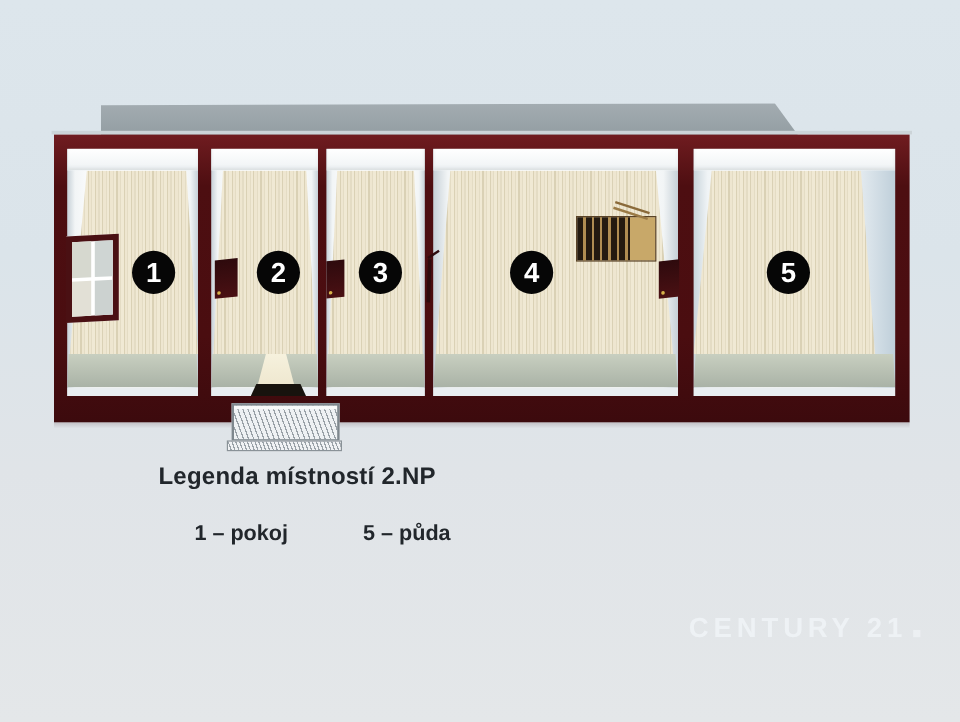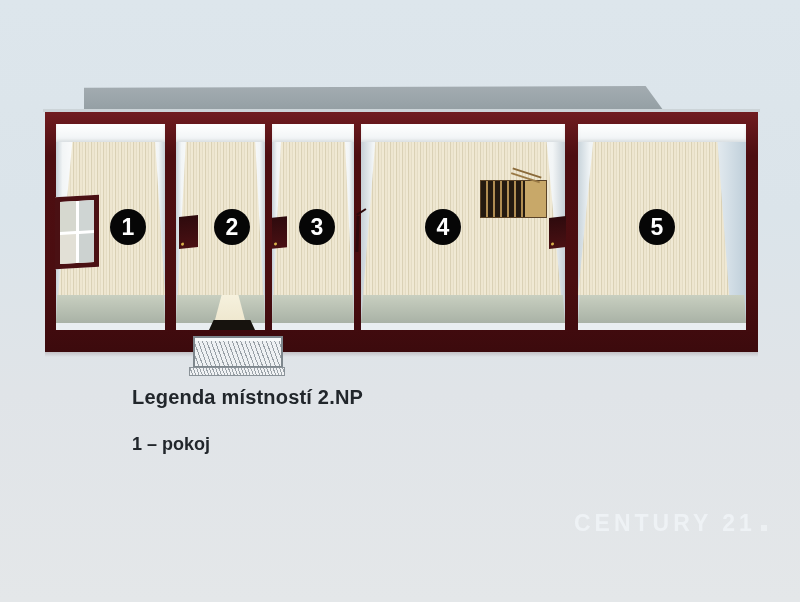--- a/index.html
+++ b/index.html
@@ -93,21 +93,21 @@
       repeating-linear-gradient(70deg,rgba(255,255,255,0) 0 3px,#98a0a6 3px 4px),#eef1f3;
     box-shadow:inset 0 3px 0 #f8fafa;}
   .balcony-base{position:absolute;left:189px;top:367px;width:94px;height:7px;z-index:2;
     border:1px solid #8a9298;background:
       repeating-linear-gradient(70deg,rgba(255,255,255,0) 0 2px,#9aa2a8 2px 3px),#f0f2f4;}
 
   
   .legend{position:absolute;left:92px;top:386px;color:#21262b;margin-left:40px;}
   .legend-title{font-size:20px;font-weight:bold;letter-spacing:.2px;margin-bottom:24px;}
   .legend-cols{display:flex;}
-  .legend-col{list-style:none;margin:0;padding:0;width:138px;}
+  .legend-col{list-style:none;margin:0;padding:0;width:138px;text-align:center;}
   .legend-col li{font-size:18px;font-weight:bold;line-height:23px;white-space:nowrap;}
 
   
   .watermark{position:absolute;left:574px;top:510px;font-size:23px;font-weight:bold;
     letter-spacing:4px;color:rgba(248,252,255,.55);white-space:nowrap;}
   .watermark .mark{display:inline-block;width:6px;height:6px;margin-left:5px;
     background:rgba(248,252,255,.45);}
 </style>
 </head>
 <body>
@@ -180,19 +180,20 @@
   <div class="balcony"></div>
   <div class="balcony-base"></div>
 
   <div class="legend">
     <div class="legend-title">Legenda místností 2.NP</div>
     <div class="legend-cols">
       <ul class="legend-col">
         <li>1 – pokoj</li>
       </ul>
       <ul class="legend-col">
+        <li>5 – půda</li>
       </ul>
     </div>
   </div>
 
   <div class="watermark"><span>CENTURY 21</span><span class="mark"></span></div>
 
 </div>
 
 </body></html>

